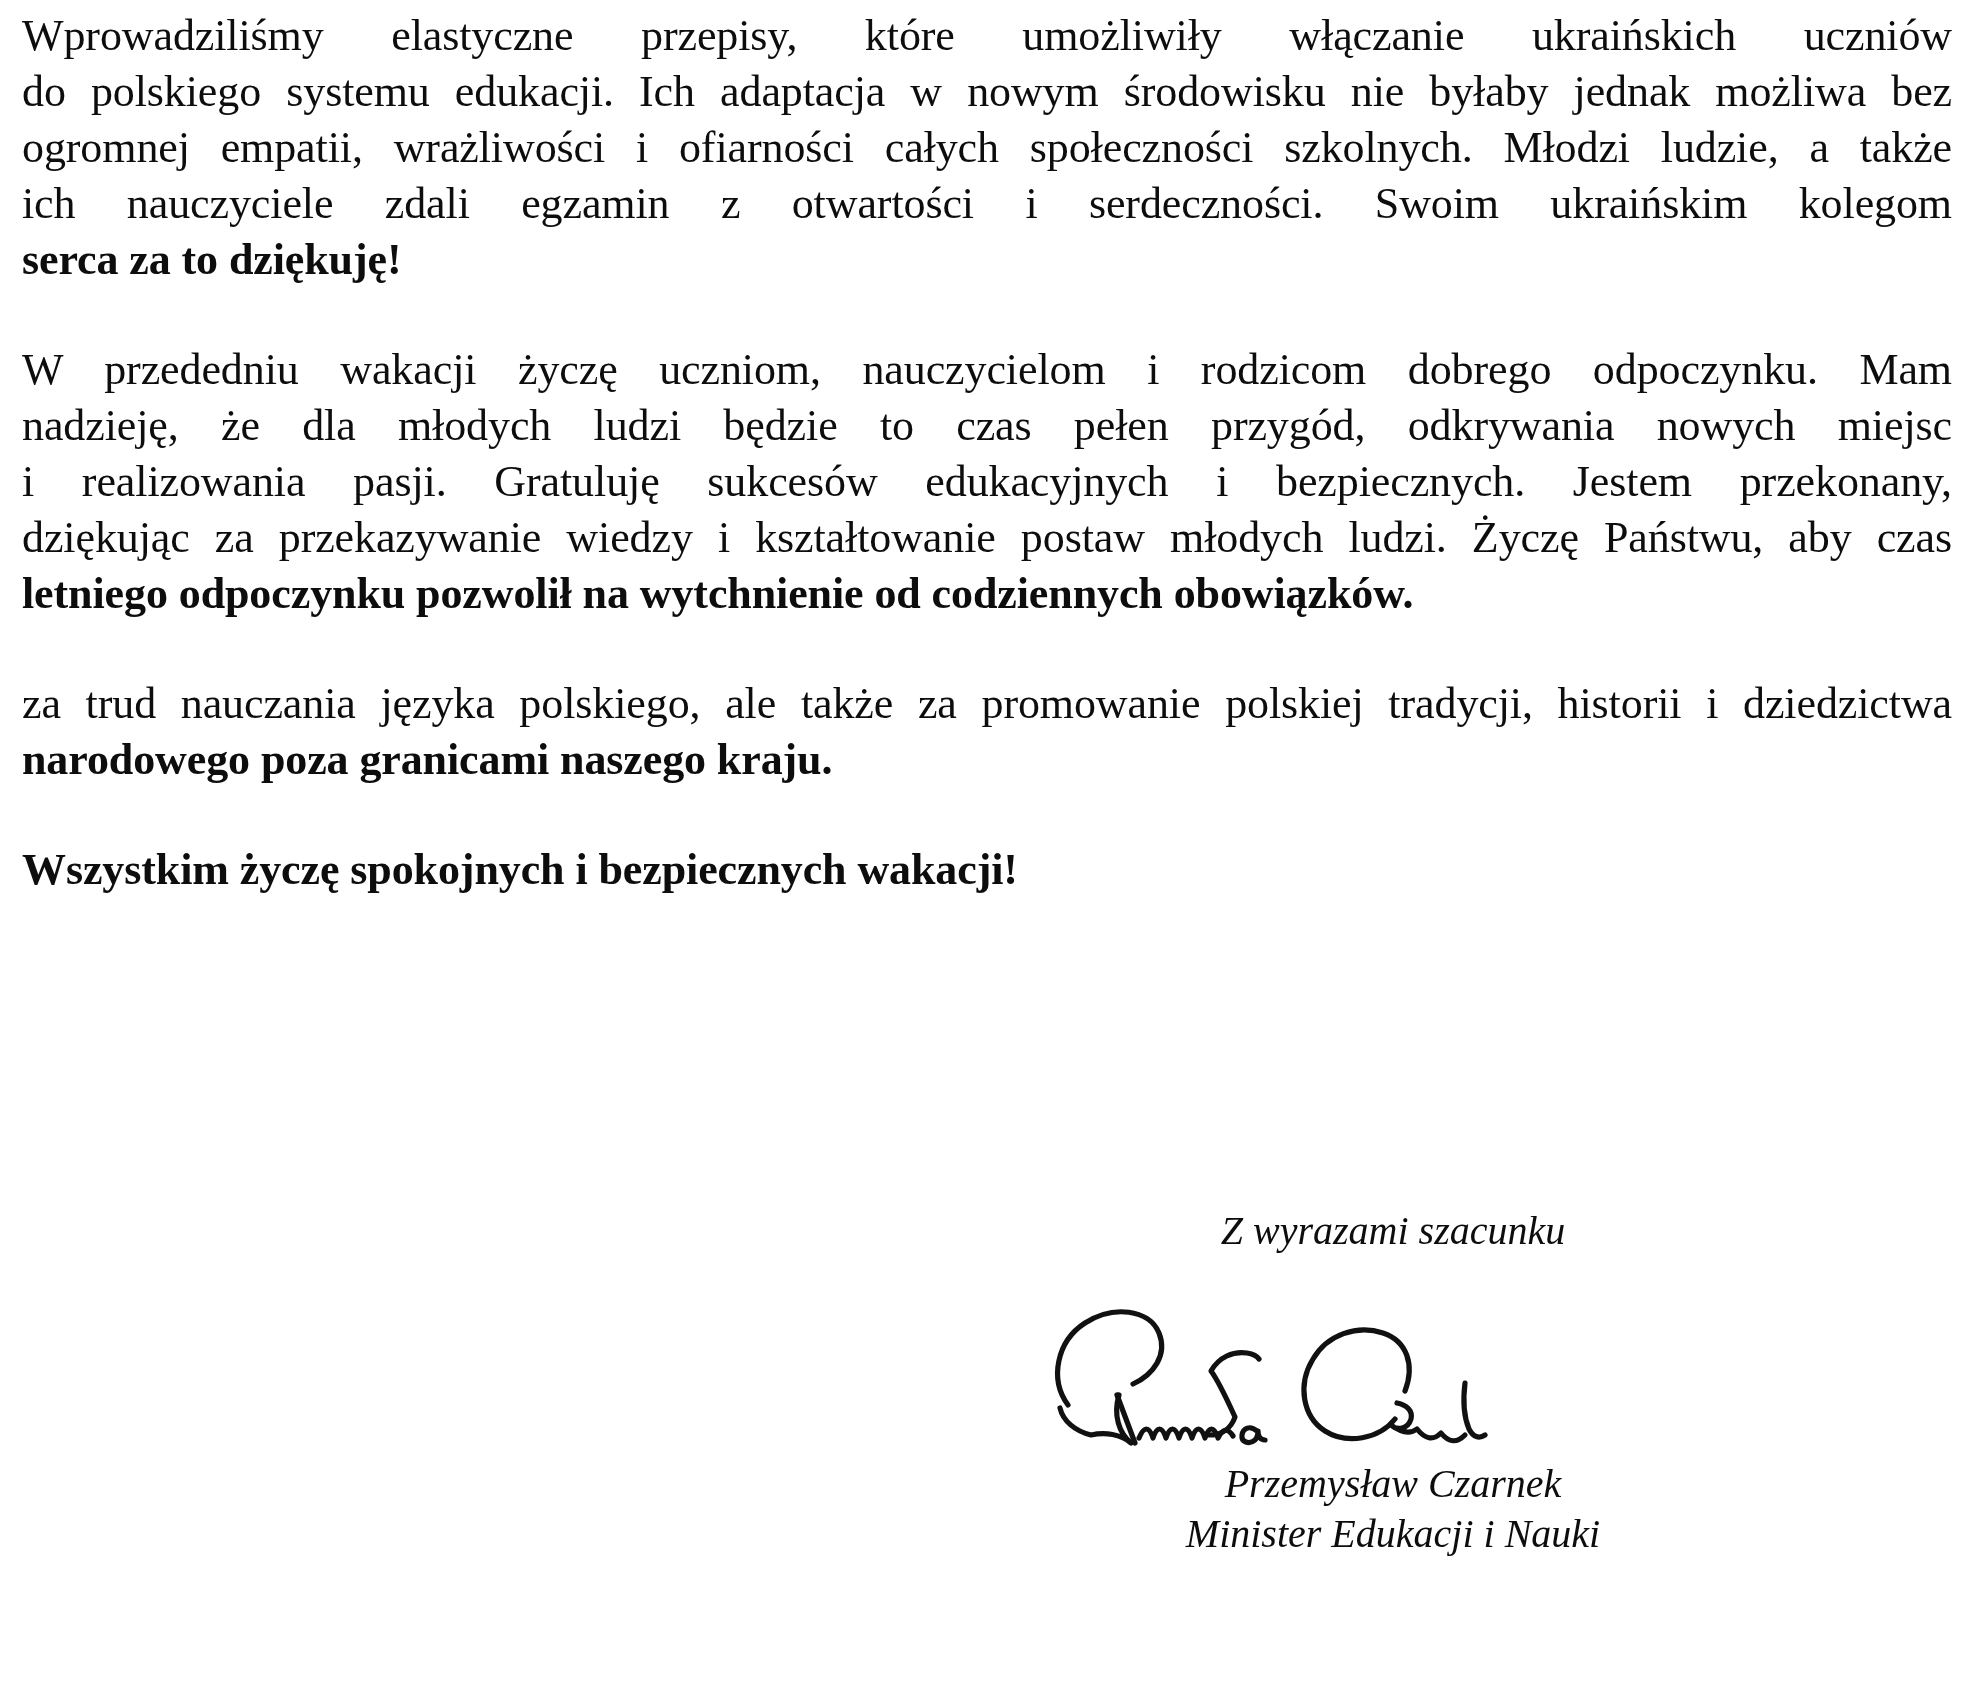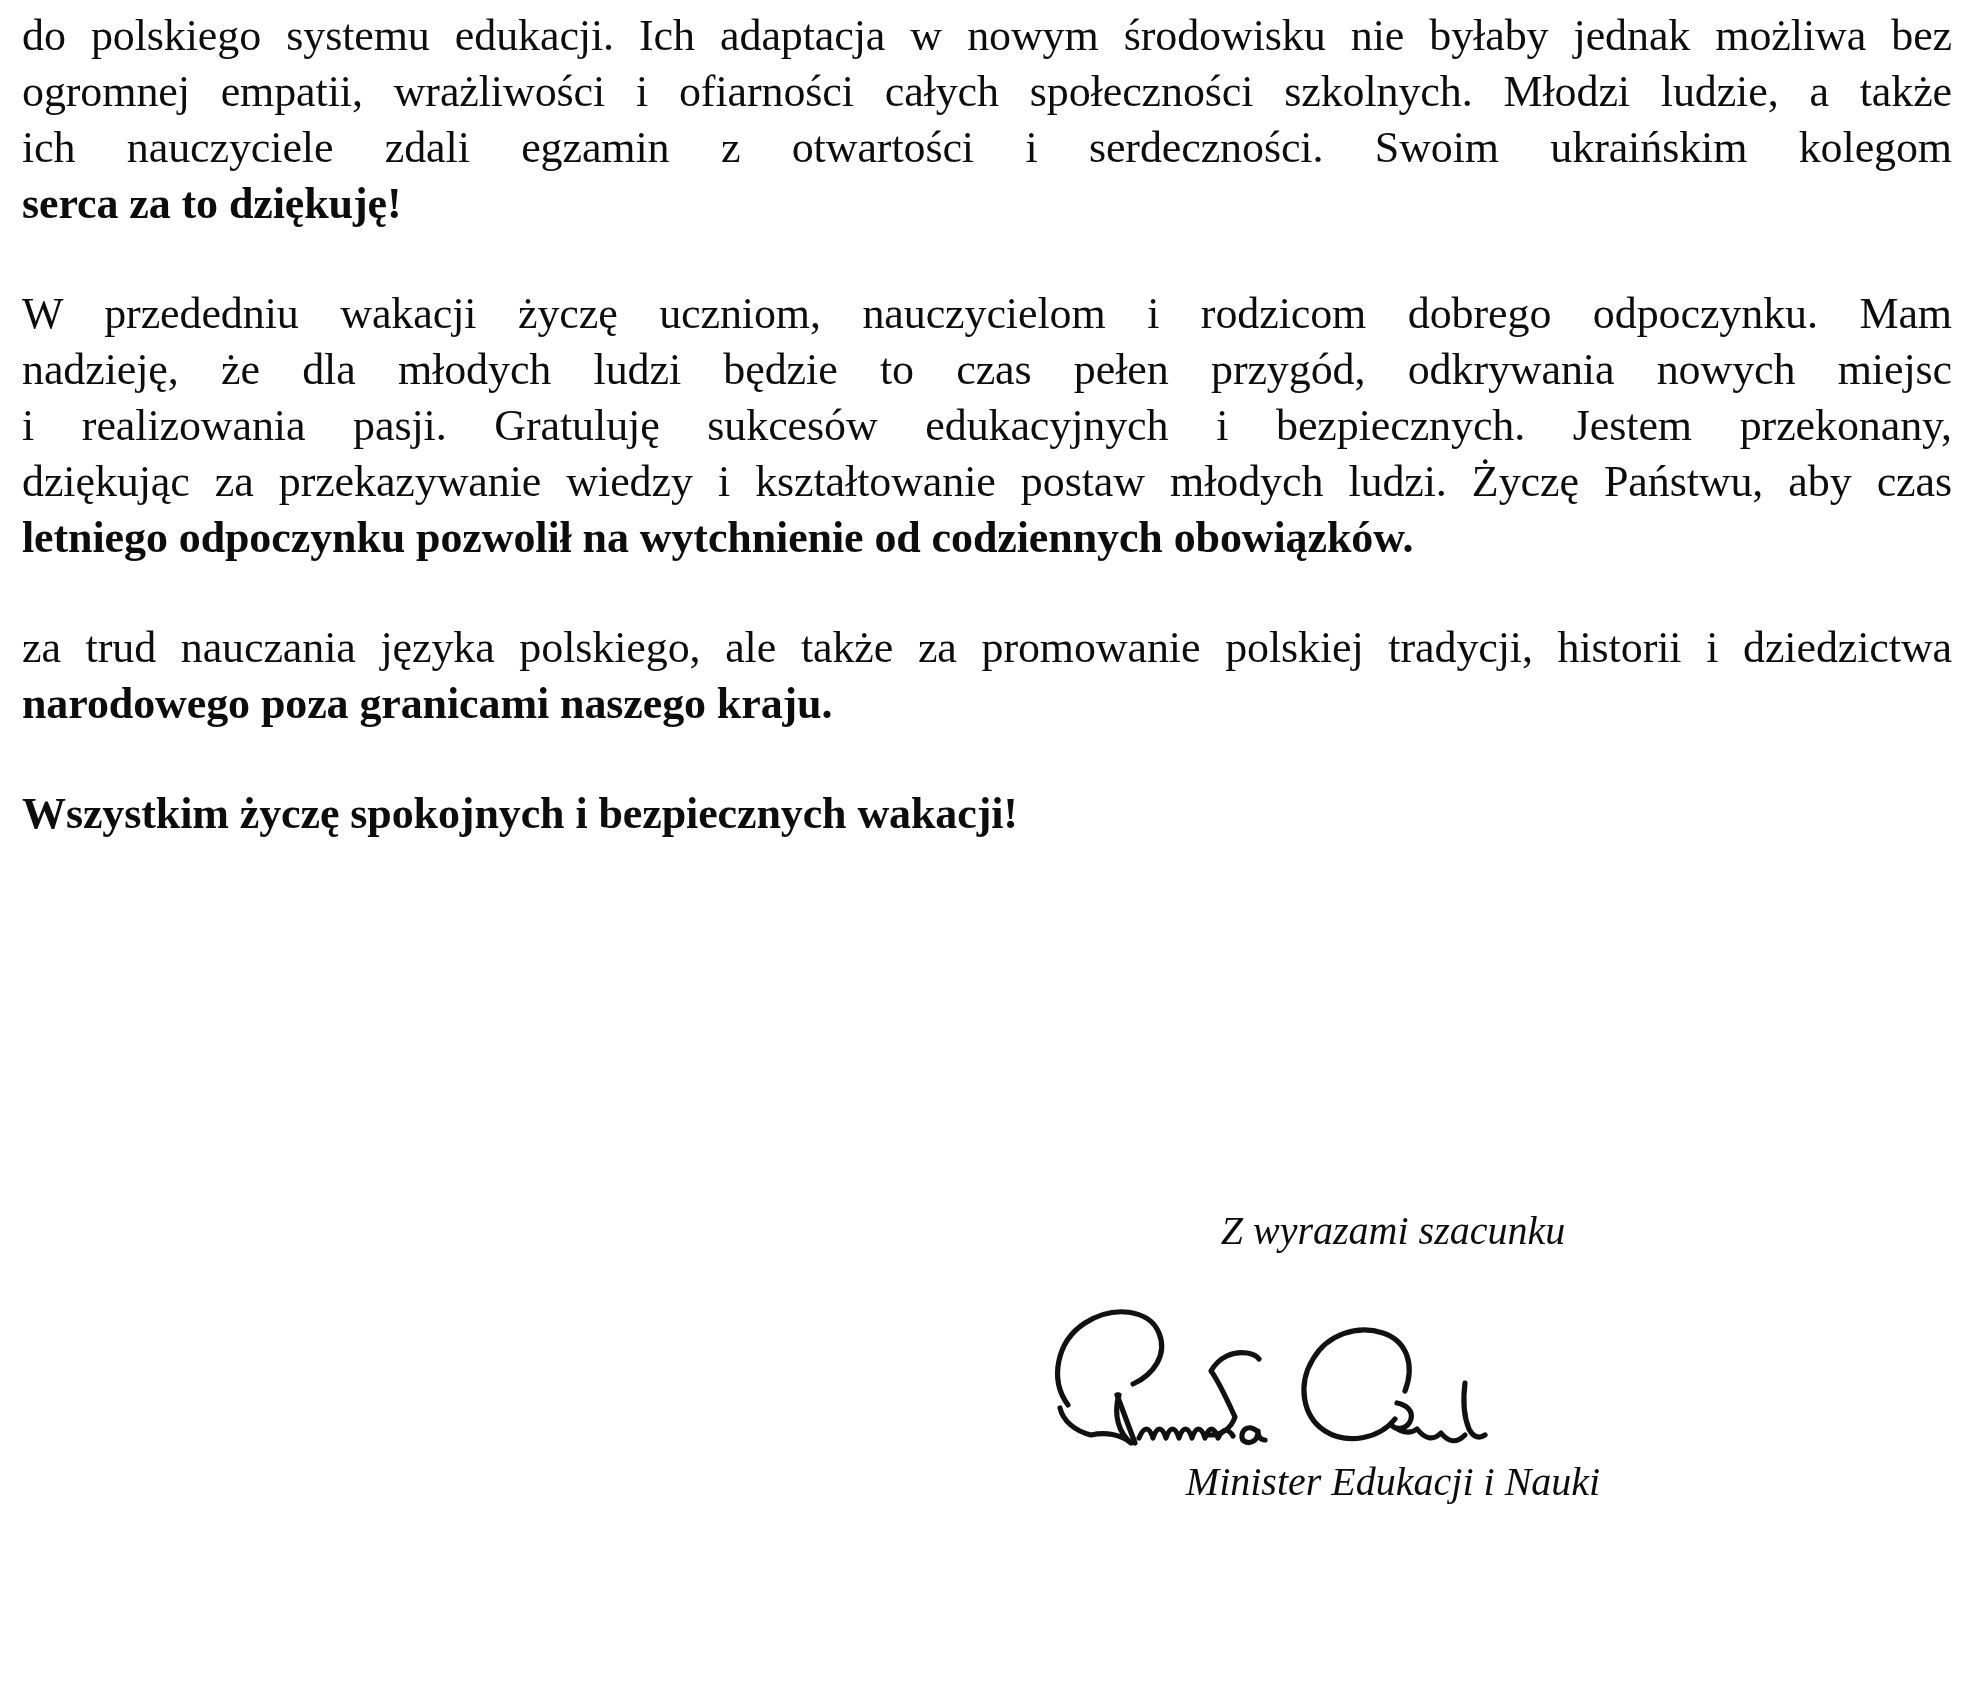--- a/index.html
+++ b/index.html
@@ -78,20 +78,21 @@
   .signer-name { margin-top: 6px; }
 </style>
 </head>
 <body>
 
 <div class="page">
 
   <div class="letter-body">
 
     <div class="para">
+      <span class="ln">Wprowadziliśmy elastyczne przepisy, które umożliwiły włączanie ukraińskich uczniów</span>
       <span class="ln">do polskiego systemu edukacji. Ich adaptacja w nowym środowisku nie byłaby jednak możliwa bez</span>
       <span class="ln">ogromnej empatii, wrażliwości i ofiarności całych społeczności szkolnych. Młodzi ludzie, a także</span>
       <span class="ln">ich nauczyciele zdali egzamin z otwartości i serdeczności. Swoim ukraińskim kolegom</span>
       <span class="ln last">serca za to dziękuję!</span>
     </div>
 
     <div class="para">
       <span class="ln">W przededniu wakacji życzę uczniom, nauczycielom i rodzicom dobrego odpoczynku. Mam</span>
       <span class="ln">nadzieję, że dla młodych ludzi będzie to czas pełen przygód, odkrywania nowych miejsc</span>
       <span class="ln">i realizowania pasji. Gratuluję sukcesów edukacyjnych i bezpiecznych. Jestem przekonany,</span>
@@ -136,17 +137,18 @@
         <path d="M392 108 c 10 -26, 2 -50, -22 -58 c -26 -9, -56 2, -70 26
                  c -16 26, -10 58, 12 72 c 22 14, 54 8, 70 -12"></path>
 
         <path d="M384 120 c 10 2, 16 8, 14 16 c -3 10, -14 12, -20 6
                  c 8 6, 18 10, 26 4 c 8 10, 16 12, 24 4 c 8 10, 16 10, 24 2"></path>
 
         <path d="M452 100 c -2 16, -1 34, 4 46 c 4 8, 10 10, 16 6"></path>
       </g>
     </svg>
 
+    <p class="signer-name">Przemysław Czarnek</p>
     <p class="signer-title">Minister Edukacji i Nauki</p>
 
   </div>
 
 </div>
 
 </body></html>

